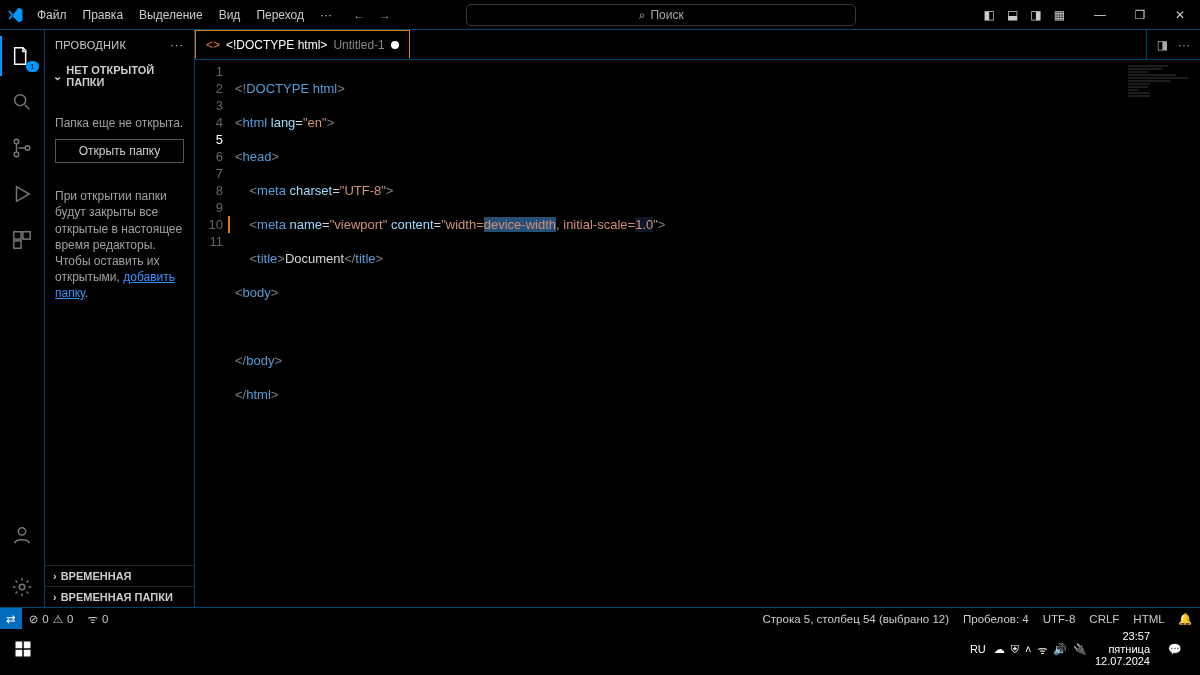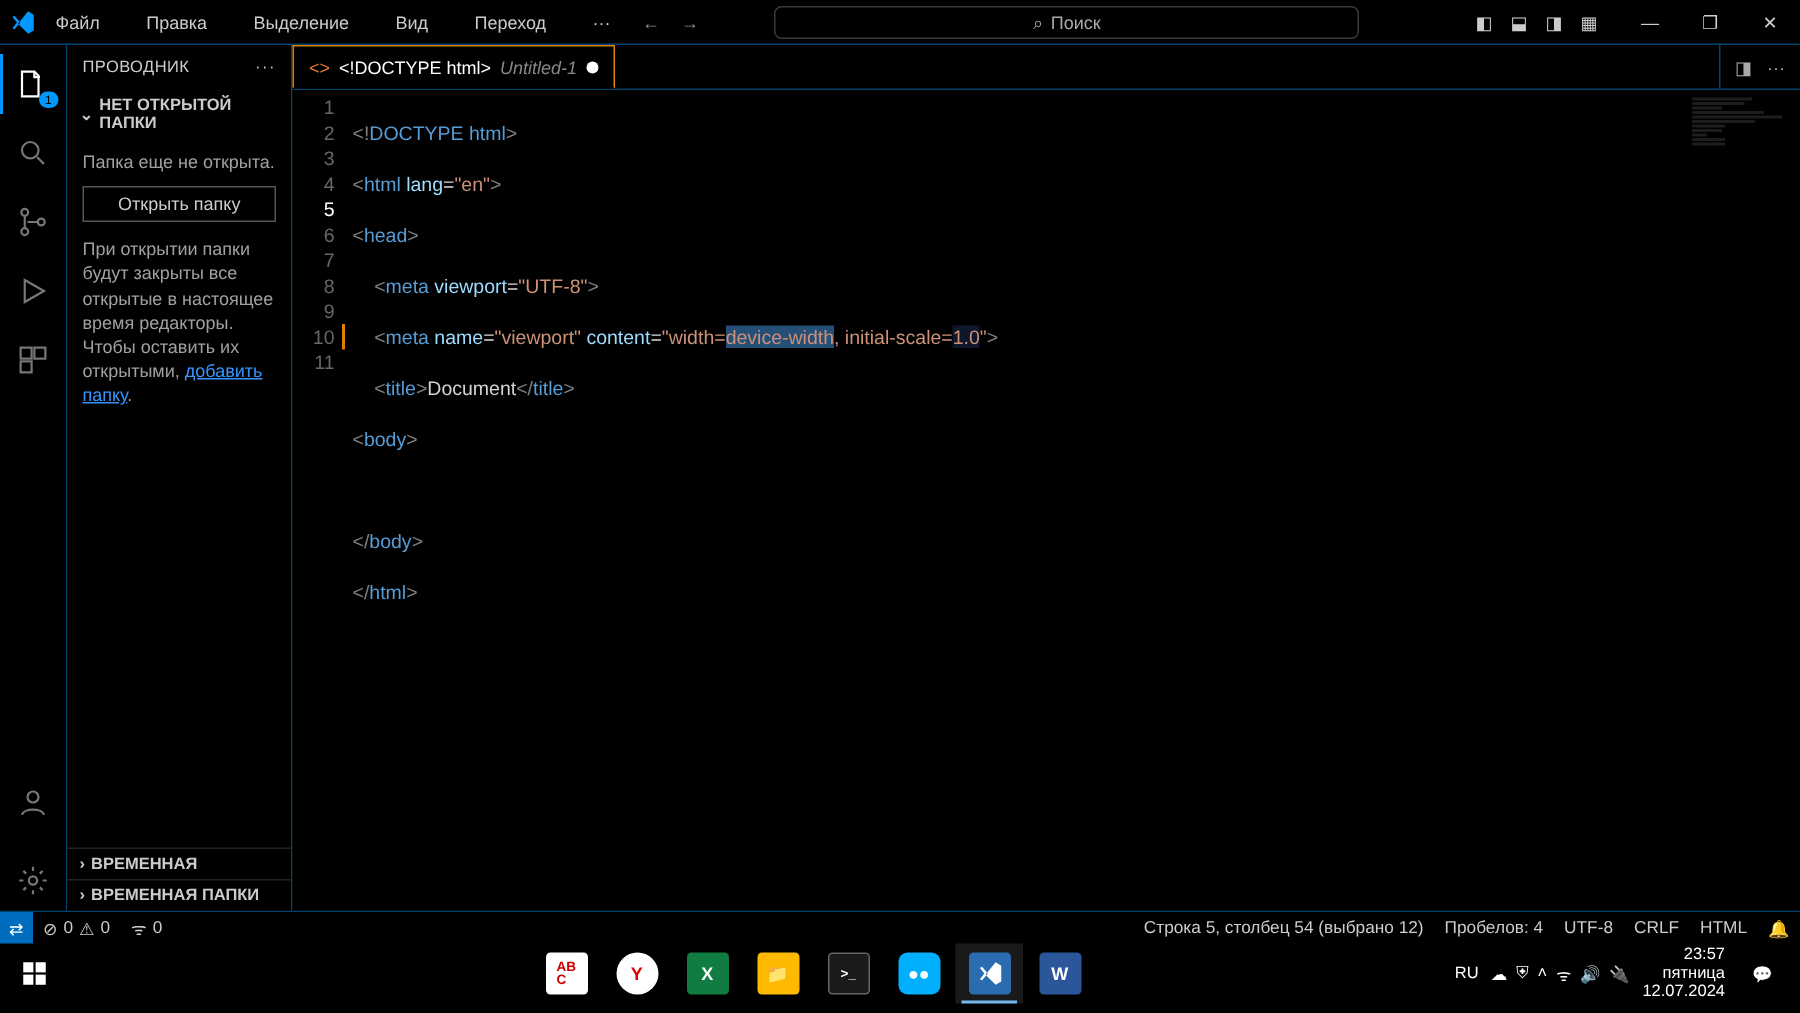--- a/index.html
+++ b/index.html
@@ -1,21 +1,21 @@
 <!DOCTYPE html>
 <html><head>
 <meta charset="utf-8">
 <style>
 * { margin:0; padding:0; box-sizing:border-box; font-family:"Segoe UI",Tahoma,sans-serif; }
 body { width:1200px; height:675px; background:#000; overflow:hidden; color:#ccc; font-size:12px; position:relative; }
 
 
 .titlebar { height:30px; background:#000; display:flex; align-items:center; border-bottom:1px solid #004470; }
 .titlebar .vscode-ic { width:30px; height:30px; display:flex; align-items:center; justify-content:center; color:#0098ff; font-size:16px; }
-.menu { display:flex; gap:17px;justify-content:flex-end; }
+.menu { display:flex; gap:2px;justify-content:flex-end; }
 .menu span { padding:4px 7px; font-size:12px; color:#ccc; cursor:default; }
 .nav-arrows { display:flex; gap:6px; margin:0 10px; color:#888; }
 .nav-arrows span { padding:4px; }
 .searchbox { flex:0 0 390px; height:22px; border:1px solid #3a3a3a; border-radius:5px; display:flex; align-items:center; justify-content:center; gap:5px; color:#aaa; margin-left:auto; margin-right:auto; }
 .win-controls { display:flex; align-items:center; gap:0; margin-left:auto; }
 .layout-btns { display:flex; gap:2px; margin-right:10px; }
 .layout-btns span { padding:3px 5px; color:#ccc; }
 .win3 { display:flex; }
 .win3 span { width:40px; height:30px; display:flex; align-items:center; justify-content:center; color:#ccc; }
 
@@ -31,32 +31,32 @@
 .actbar .bottom { margin-top:auto; margin-bottom:6px; }
 .badge { position:absolute; right:6px; bottom:4px; background:#0098ff; color:#000; border-radius:8px; font-size:8px; padding:0 4px; line-height:11px; }
 
 
 .sidebar { width:150px; background:#000; border-right:1px solid #004470; display:flex; flex-direction:column; }
 .sb-head { height:30px; display:flex; align-items:center; justify-content:space-between; padding:0 10px; font-size:11px; letter-spacing:.3px; }
 .sb-head span:last-child { letter-spacing:1px; }
 .sb-sec { font-weight:600; font-size:11px; padding:4px 8px; background:#000; display:flex; align-items:center; gap:4px; border-top:1px solid #222; }
 .sb-sec.first { border-top:none; }
 .sb-body { padding:8px 10px; font-size:12px; color:#a0a0a0; }
-.sb-body p { margin-bottom:8px; line-height:1.35; }
+.sb-body p { margin-bottom:8px; line-height:1.35;margin-top:15px; }
 .sb-body button { width:100%; background:transparent; border:1px solid #555; color:#ccc; padding:4px; font-size:12px; margin-bottom:10px; cursor:pointer; }
 .sb-body a { color:#3794ff; text-decoration:underline; cursor:pointer; }
 .sb-bottom { margin-top:auto; }
 
 
 .editor { flex:1; display:flex; flex-direction:column; background:#000; position:relative; }
 .tabs { height:30px; display:flex; border-bottom:1px solid #004470; }
 .tab { display:flex; align-items:center; gap:6px; padding:0 10px; background:#000; border:1px solid #e08000; border-bottom:1px solid #000; font-size:12px; }
 .tab .ficon { color:#e37933; }
 .tab .fn { color:#fff; }
-.tab .fn2 { color:#888;font-style:italic; }
+.tab .fn2 { color:#888; }
 .tab .dirty { width:8px; height:8px; background:#fff; border-radius:50%; }
 .editor-right-icons { margin-left:auto; display:flex; align-items:center; gap:10px; padding:0 10px; color:#aaa; border-left:1px solid #004470; }
 
 .code-area { flex:1; display:flex; font-family:Consolas,monospace; font-size:13px; position:relative; }
 .gutter { width:40px; text-align:right; padding:3px 10px 0 0; color:#666; line-height:17px; border-right:2px solid transparent; }
 .gutter .ln { height:17px; }
 .gutter .ln.cur { color:#fff; }
 .code { padding-top:3px; line-height:17px; white-space:pre; position:relative; }
 .code .row { height:17px; position:relative; }
 .b { color:#569cd6; }  
@@ -233,21 +233,21 @@
         <div class="ln">7</div>
         <div class="ln">8</div>
         <div class="ln">9</div>
         <div class="ln">10</div>
         <div class="ln">11</div>
       </div>
       <div class="code">
 <div class="row"><span class="g">&lt;!</span><span class="b">DOCTYPE</span><span class="b"> html</span><span class="g">&gt;</span></div>
 <div class="row"><span class="g">&lt;</span><span class="b">html</span><span class="a"> lang</span><span class="w">=</span><span class="s">"en"</span><span class="g">&gt;</span></div>
 <div class="row"><span class="g">&lt;</span><span class="b">head</span><span class="g">&gt;</span></div>
-<div class="row">    <span class="g">&lt;</span><span class="b">meta</span><span class="a"> viewport</span><span class="w">=</span><span class="s">"UTF-8"</span><span class="g">&gt;</span></div>
+<div class="row">    <span class="g">&lt;</span><span class="b">meta</span><span class="a"> charset</span><span class="w">=</span><span class="s">"UTF-8"</span><span class="g">&gt;</span></div>
 <div class="row curline">    <span class="g">&lt;</span><span class="b">meta</span><span class="a"> name</span><span class="w">=</span><span class="s">"viewport"</span><span class="a"> content</span><span class="w">=</span><span class="s">"width=</span><span class="s sel">device-width</span><span class="s">, initial-scale=</span><span class="s hl">1.0</span><span class="s">"</span><span class="g">&gt;</span></div>
 <div class="row">    <span class="g">&lt;</span><span class="b">title</span><span class="g">&gt;</span><span class="w">Document</span><span class="g">&lt;/</span><span class="b">title</span><span class="g">&gt;</span></div>
 <div class="row"><span class="g">&lt;</span><span class="b">body</span><span class="g">&gt;</span></div>
 <div class="row">    </div>
 <div class="row"><span class="g">&lt;/</span><span class="b">body</span><span class="g">&gt;</span></div>
 <div class="row"><span class="g">&lt;/</span><span class="b">html</span><span class="g">&gt;</span></div>
       </div>
       <div class="minimap">
         <div style="width:40px"></div>
           <div style="width:35px"></div>
@@ -290,50 +290,20 @@
 
 <div class="taskbar">
   <div class="start">
     <svg viewBox="0 0 24 24">
         <rect x="2" y="2" width="9" height="9"></rect>
         <rect x="13" y="2" width="9" height="9"></rect>
         <rect x="2" y="13" width="9" height="9"></rect>
         <rect x="13" y="13" width="9" height="9"></rect>
       </svg>
   </div>
-  <div class="task-apps">
-    <div class="app">
-        <div class="appico" style="background:#fff;color:#c00;font-size:9px;line-height:1">AB<br>C</div>
-      </div>
-    <div class="app">
-        <div class="appico" style="background:#fff;color:#d00;border-radius:50%">Y</div>
-      </div>
-    <div class="app">
-        <div class="appico" style="background:#107c41">X</div>
-      </div>
-    <div class="app">
-        <div class="appico" style="background:#ffb900">📁</div>
-      </div>
-    <div class="app">
-        <div class="appico" style="background:#1a1a1a;border:1px solid #666;font-size:9px">&gt;_</div>
-      </div>
-    <div class="app">
-        <div class="appico" style="background:#00b0ff;border-radius:6px">●●</div>
-      </div>
-    <div class="app running active">
-        <div class="appico" style="background:#2b6cb0">
-          <svg viewBox="0 0 24 24" width="18" height="18">
-            <path fill="#fff" d="M17 2l5 3v14l-5 3-9-9 9-11zM3 7l4 5-4 5 2 1 5-6-5-6-2 1z"></path>
-          </svg>
-        </div>
-      </div>
-    <div class="app">
-        <div class="appico" style="background:#2b579a">W</div>
-      </div>
-  </div>
   <div class="tray">
     <span>RU</span>
     <div class="icons">
       <span>☁</span>
       <span>⛨</span>
       <span>˄</span>
       <span>ᯤ</span>
       <span>🔊</span>
       <span>🔌</span>
     </div>

